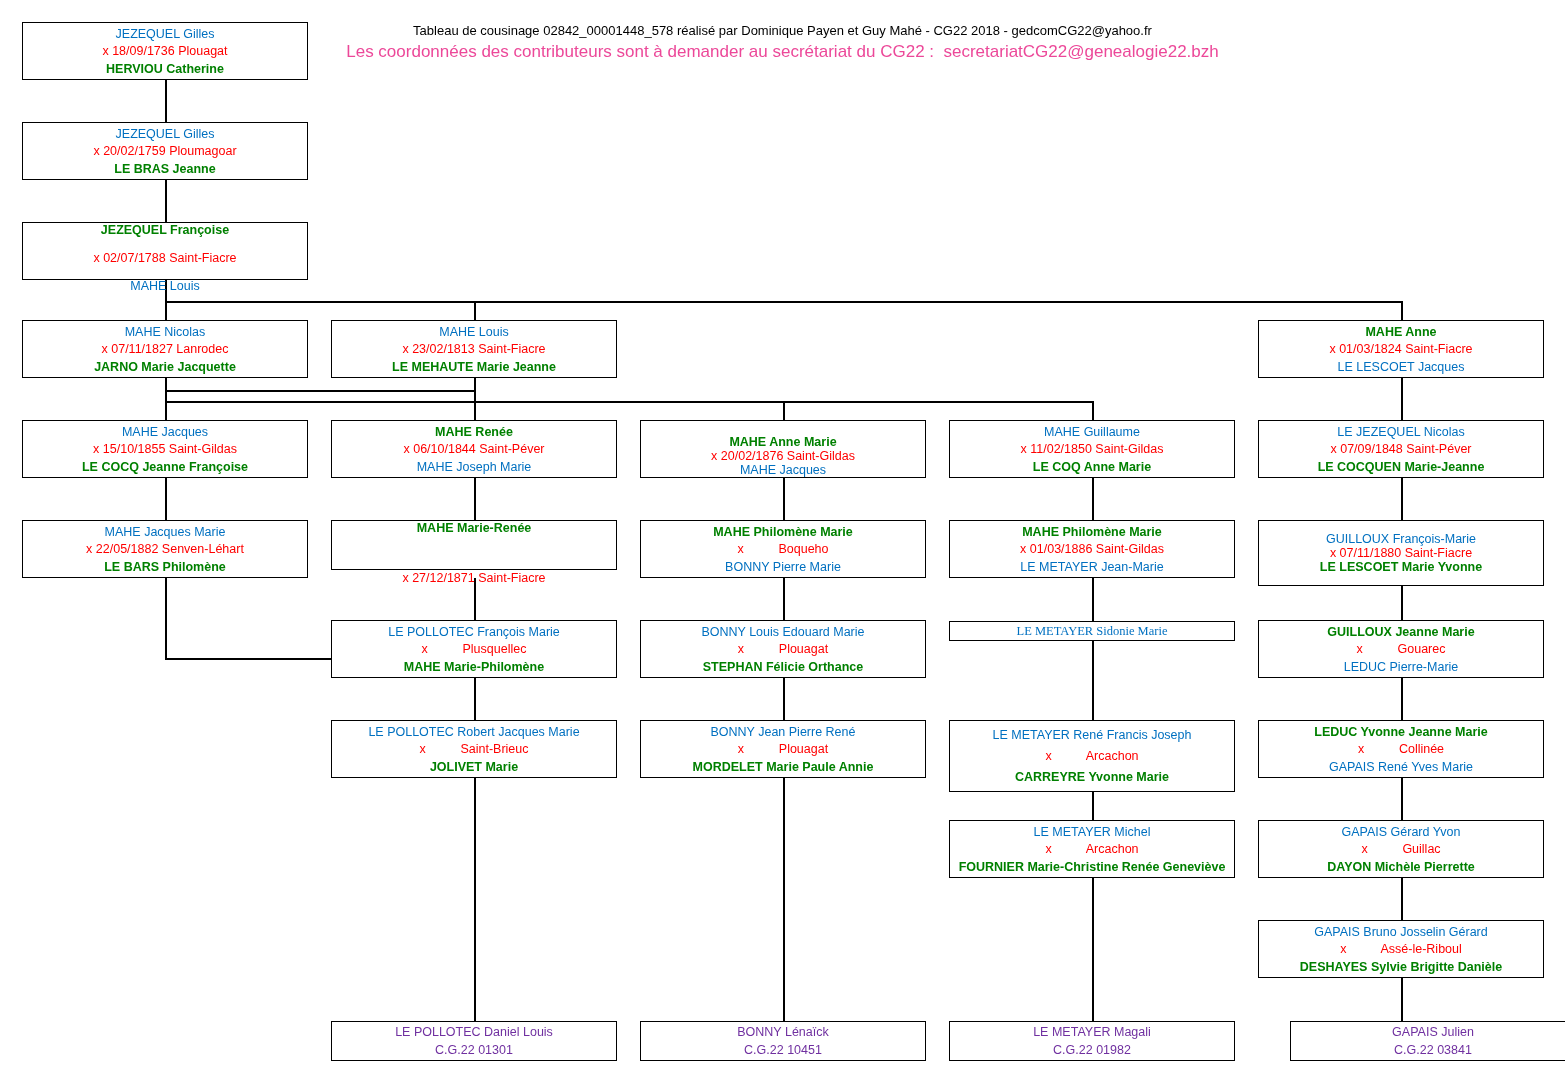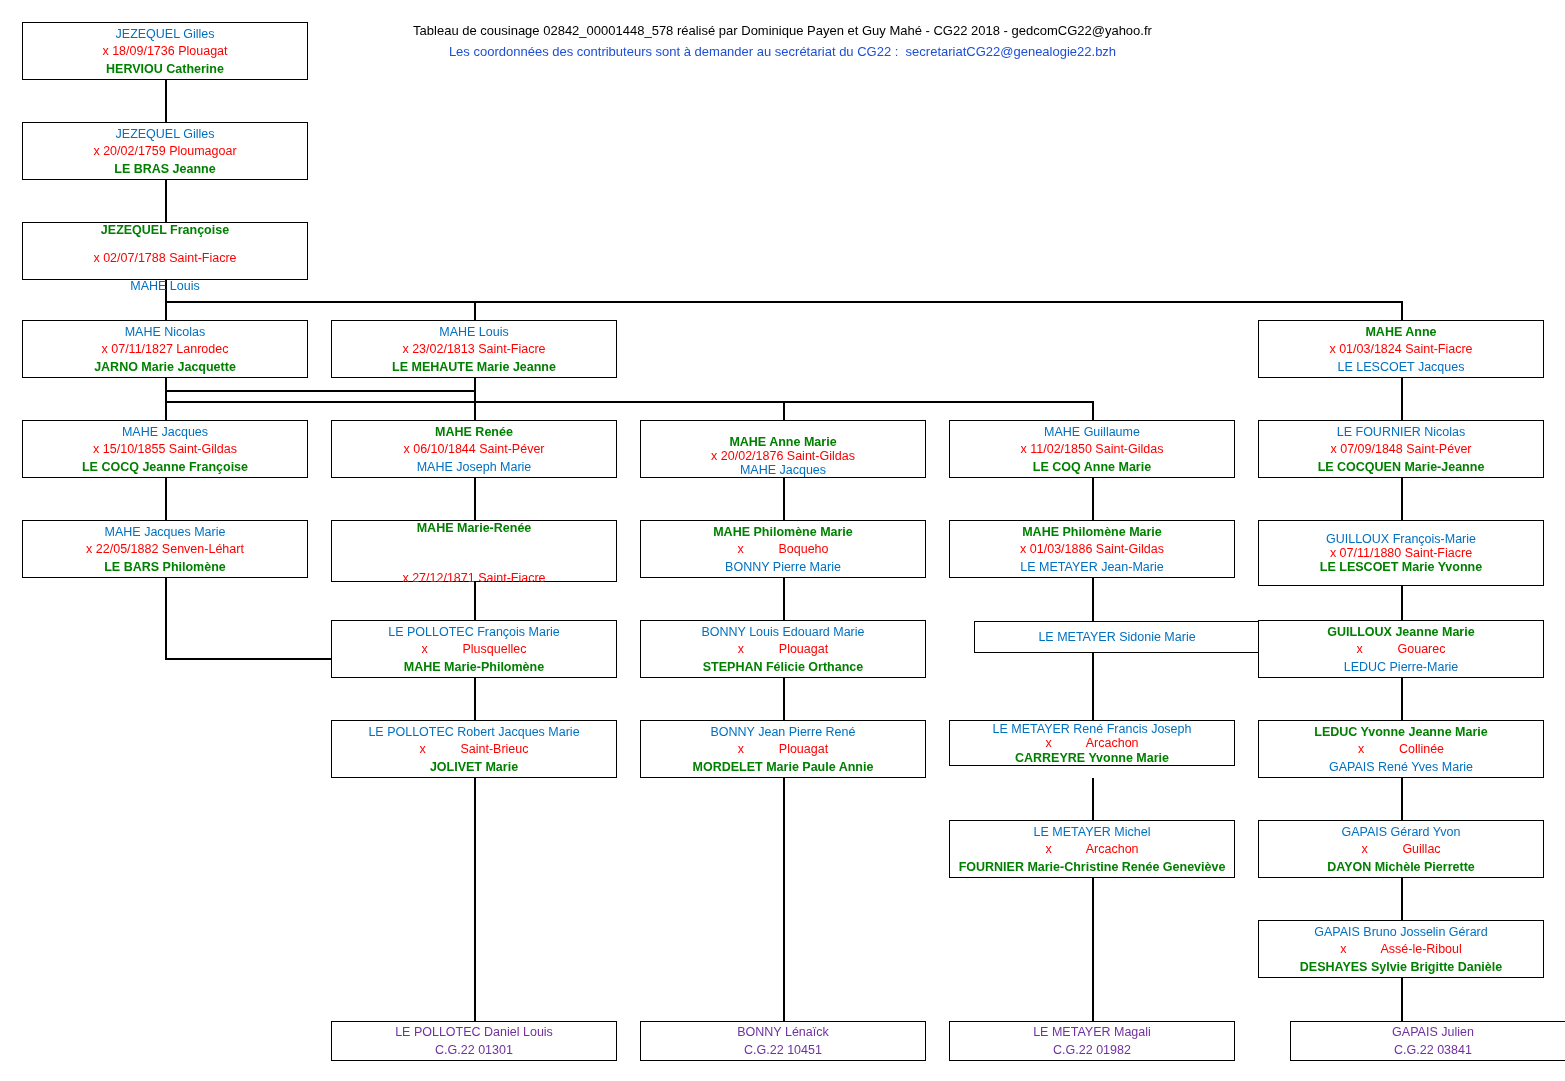--- a/index.html
+++ b/index.html
@@ -11,21 +11,21 @@
     overflow:hidden;
   }
   #header{
     position:absolute;left:330px;top:20px;width:905px;
     text-align:center;
   }
   #header .h1{
     color:#000000;font-size:13px;line-height:21px;white-space:pre;
   }
   #header .h2{
-    color:#1d4ed8;font-size:13px;line-height:21px;white-space:pre;
+    color:#ec4899;font-size:17px;line-height:21px;white-space:pre;
   }
   .box{
     position:absolute;
     box-sizing:border-box;
     border:1.5px solid #000000;
     background:#ffffff;
     display:flex;flex-direction:column;justify-content:space-evenly;
     align-items:center;
   }
   .line{
@@ -130,30 +130,30 @@
       <div class="line c-g">MAHE Anne Marie</div>
       <div class="line c-r">x 20/02/1876 Saint-Gildas</div>
       <div class="line c-b">MAHE Jacques</div>
     </div>
     <div class="box" style="left: 949px; top: 420px; width: 286px; height: 58px;">
       <div class="line c-b">MAHE Guillaume</div>
       <div class="line c-r">x 11/02/1850 Saint-Gildas</div>
       <div class="line c-g">LE COQ Anne Marie</div>
     </div>
     <div class="box" style="left: 1258px; top: 420px; width: 286px; height: 58px;">
-      <div class="line c-b">LE FOURNIER Nicolas</div>
+      <div class="line c-b">LE JEZEQUEL Nicolas</div>
       <div class="line c-r">x 07/09/1848 Saint-Péver</div>
       <div class="line c-g">LE COCQUEN Marie-Jeanne</div>
     </div>
     <div class="box" style="left: 22px; top: 520px; width: 286px; height: 58px;">
       <div class="line c-b">MAHE Jacques Marie</div>
       <div class="line c-r">x 22/05/1882 Senven-Léhart</div>
       <div class="line c-g">LE BARS Philomène</div>
     </div>
-    <div class="box" style="left: 331px; top: 520px; width: 286px; height: 62px; gap: 36px;">
+    <div class="box" style="left: 331px; top: 520px; width: 286px; height: 50px; gap: 36px;">
       <div class="line c-g">MAHE Marie-Renée</div>
       <div class="line c-r">x 27/12/1871 Saint-Fiacre</div>
       <div class="line c-b">LE POLLOTEC Yves Marie</div>
     </div>
     <div class="box" style="left: 640px; top: 520px; width: 286px; height: 58px;">
       <div class="line c-g">MAHE Philomène Marie</div>
       <div class="line c-r">x          Boqueho</div>
       <div class="line c-b">BONNY Pierre Marie</div>
     </div>
     <div class="box" style="left: 949px; top: 520px; width: 286px; height: 58px;">
@@ -169,39 +169,39 @@
     <div class="box" style="left: 331px; top: 620px; width: 286px; height: 58px;">
       <div class="line c-b">LE POLLOTEC François Marie</div>
       <div class="line c-r">x          Plusquellec</div>
       <div class="line c-g">MAHE Marie-Philomène</div>
     </div>
     <div class="box" style="left: 640px; top: 620px; width: 286px; height: 58px;">
       <div class="line c-b">BONNY Louis Edouard Marie</div>
       <div class="line c-r">x          Plouagat</div>
       <div class="line c-g">STEPHAN Félicie Orthance</div>
     </div>
-    <div class="box" style="left: 974px; top: 621px; width: 286px; height: 32px;">
+    <div class="box" style="left: 949px; top: 621px; width: 286px; height: 20px; font-family: Liberation Serif, serif;">
       <div class="line c-b">LE METAYER Sidonie Marie</div>
     </div>
     <div class="box" style="left: 1258px; top: 620px; width: 286px; height: 58px;">
       <div class="line c-g">GUILLOUX Jeanne Marie</div>
       <div class="line c-r">x          Gouarec</div>
       <div class="line c-b">LEDUC Pierre-Marie</div>
     </div>
     <div class="box" style="left: 331px; top: 720px; width: 286px; height: 58px;">
       <div class="line c-b">LE POLLOTEC Robert Jacques Marie</div>
       <div class="line c-r">x          Saint-Brieuc</div>
       <div class="line c-g">JOLIVET Marie</div>
     </div>
     <div class="box" style="left: 640px; top: 720px; width: 286px; height: 58px;">
       <div class="line c-b">BONNY Jean Pierre René</div>
       <div class="line c-r">x          Plouagat</div>
       <div class="line c-g">MORDELET Marie Paule Annie</div>
     </div>
-    <div class="box" style="left: 949px; top: 720px; width: 286px; height: 46px;">
+    <div class="box" style="left: 949px; top: 720px; width: 286px; height: 72px;">
       <div class="line c-b">LE METAYER René Francis Joseph</div>
       <div class="line c-r">x          Arcachon</div>
       <div class="line c-g">CARREYRE Yvonne Marie</div>
     </div>
     <div class="box" style="left: 1258px; top: 720px; width: 286px; height: 58px;">
       <div class="line c-g">LEDUC Yvonne Jeanne Marie</div>
       <div class="line c-r">x          Collinée</div>
       <div class="line c-b">GAPAIS René Yves Marie</div>
     </div>
     <div class="box" style="left: 949px; top: 820px; width: 286px; height: 58px; align-items: center;">

